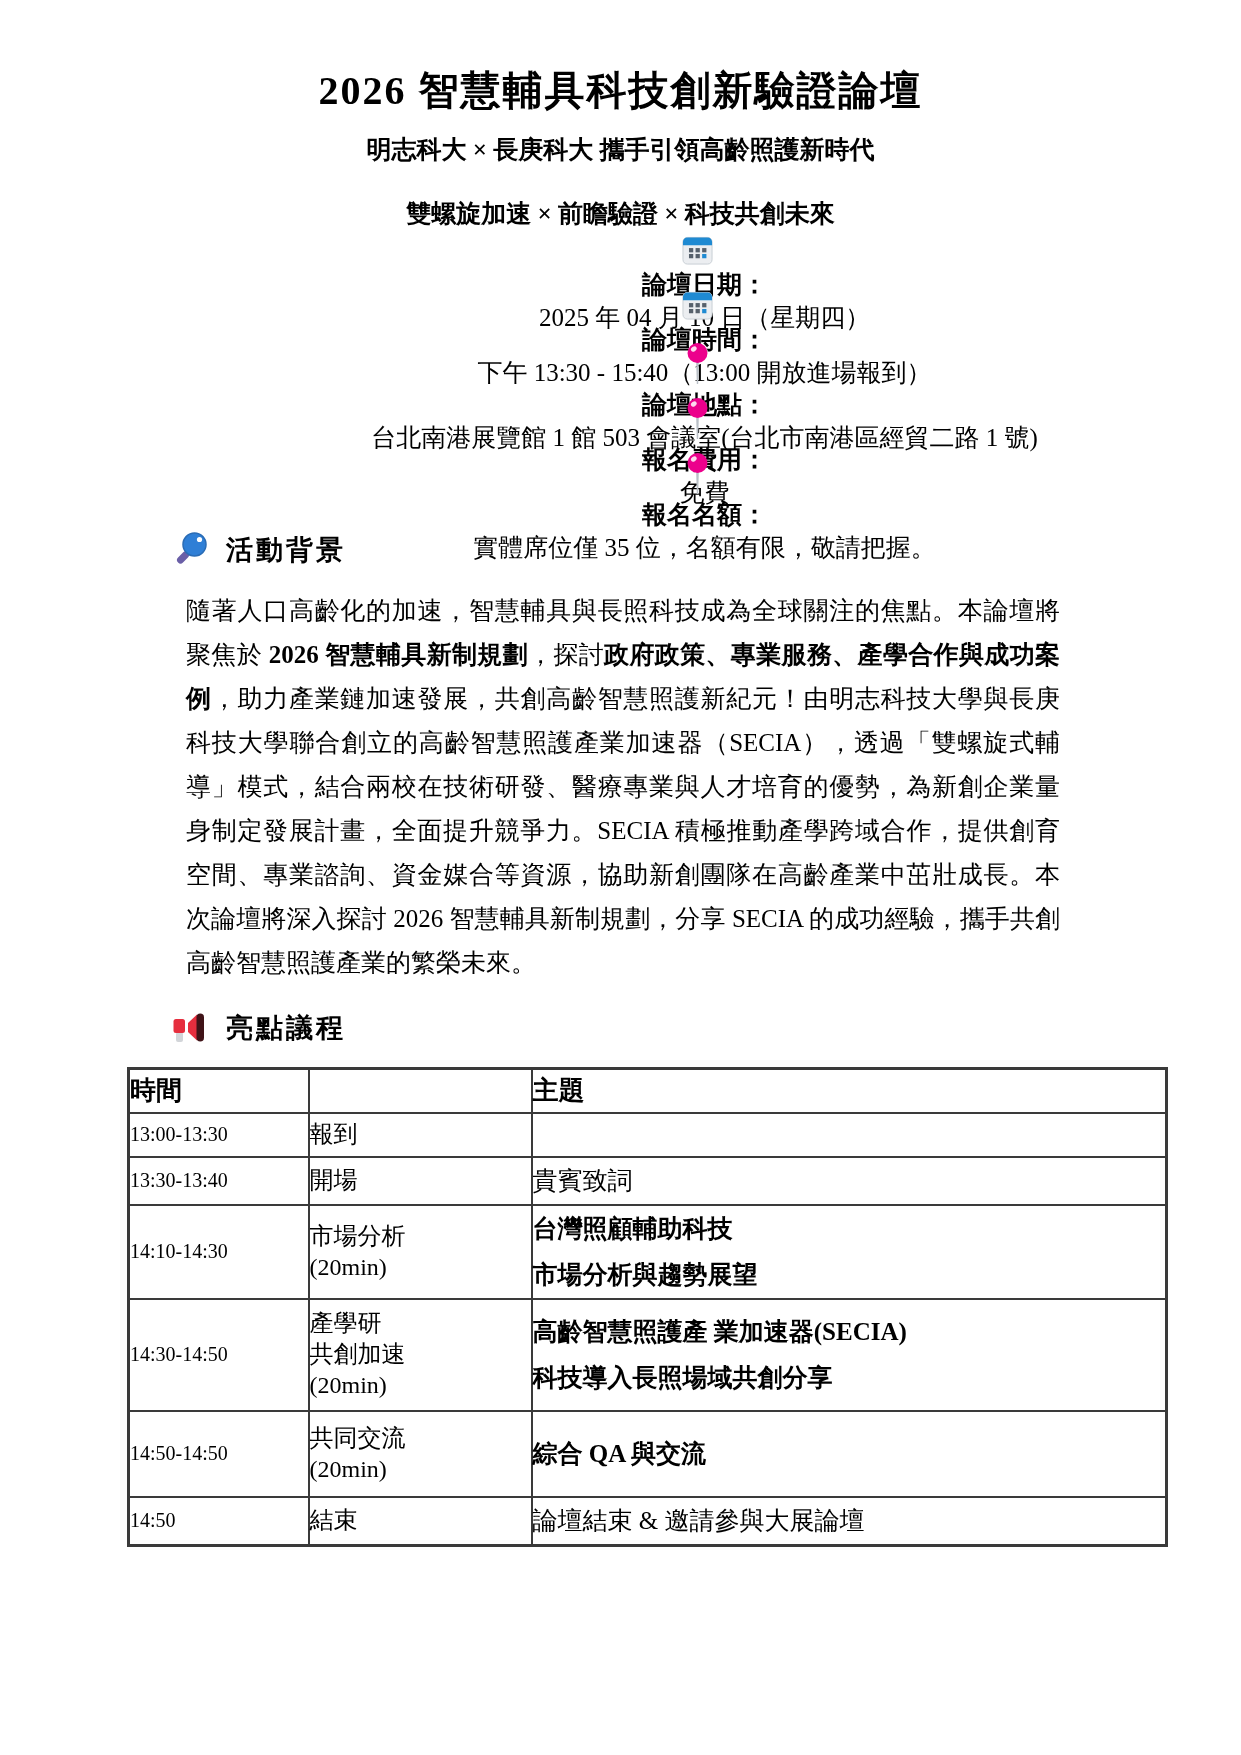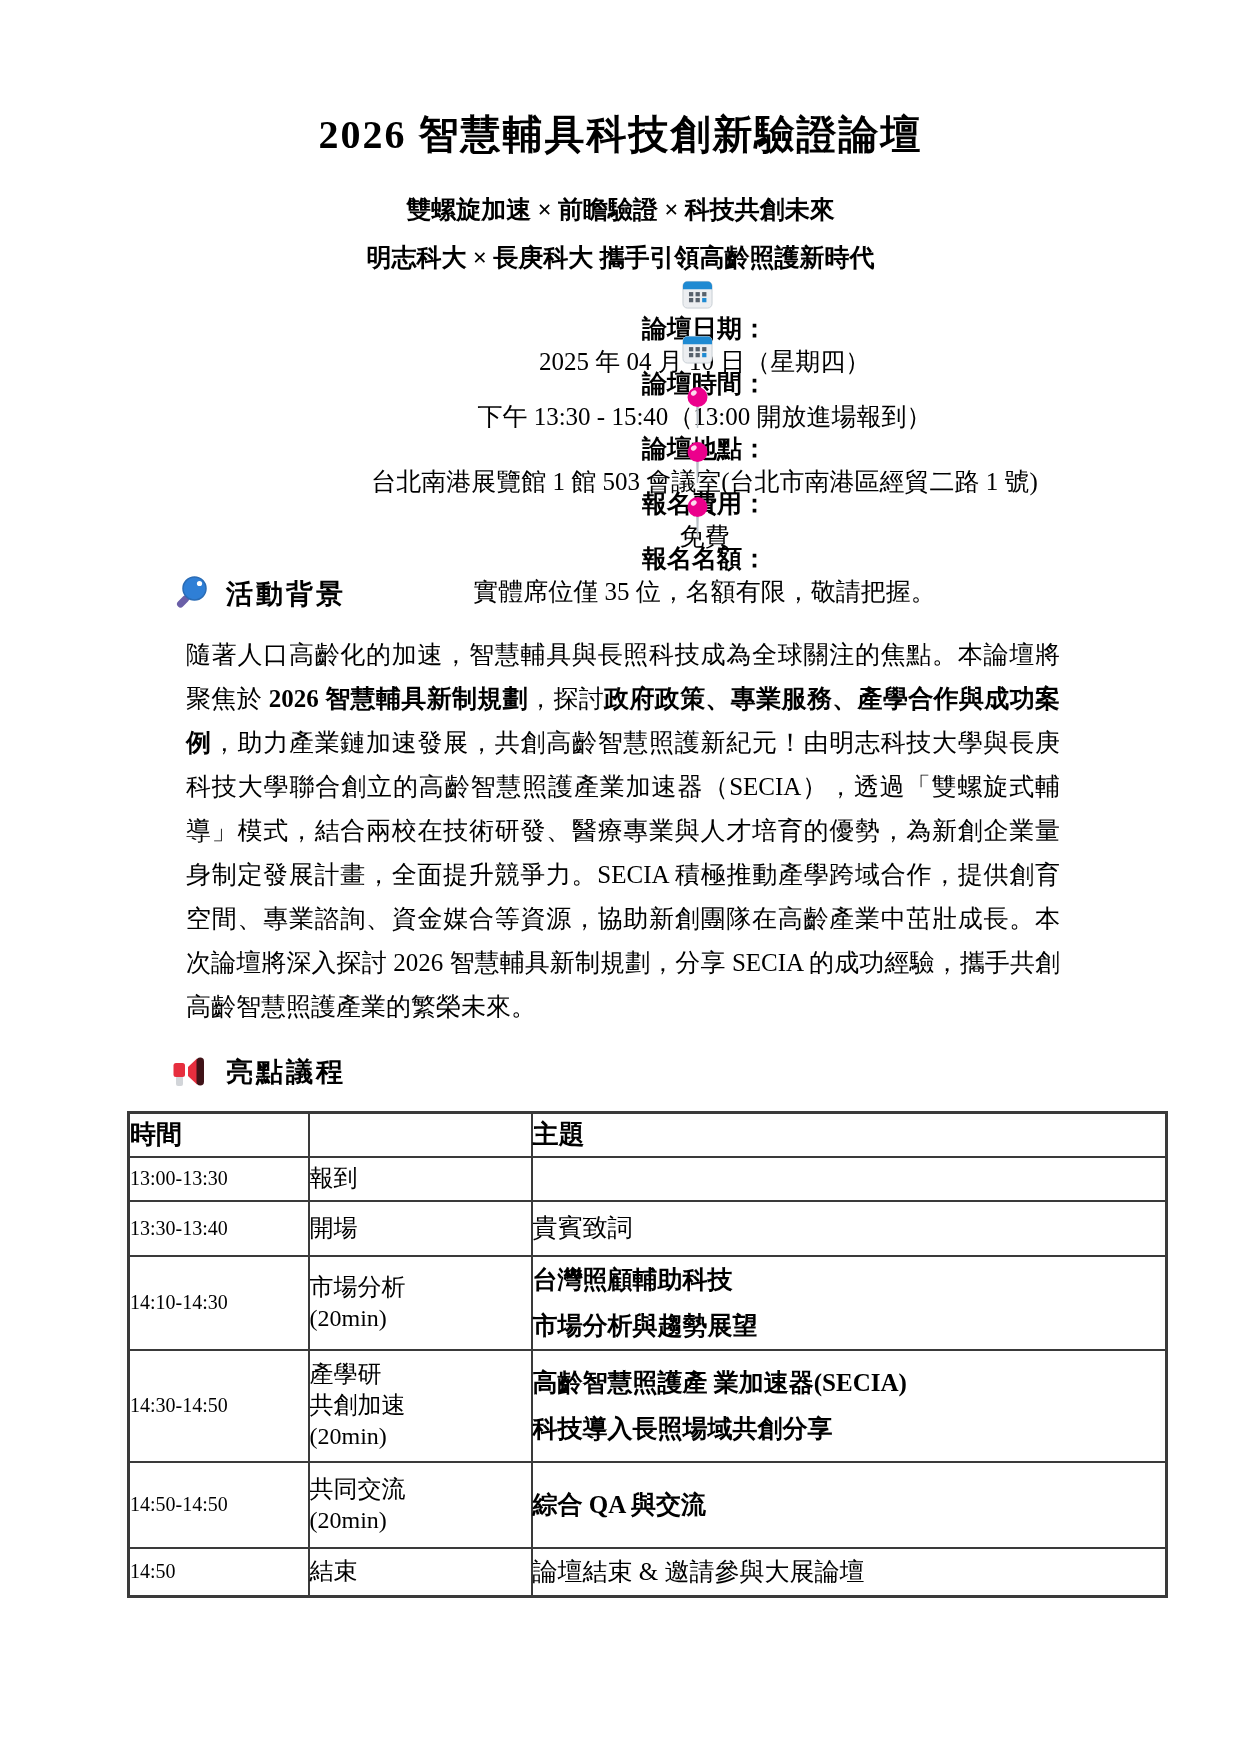--- a/index.html
+++ b/index.html
@@ -4,21 +4,21 @@
 <style>
   html,body{margin:0;padding:0;background:#ffffff;}
   .page{
     position:relative;
     width:1241px;height:1755px;
     background:#ffffff;color:#000;
     font-family:"Liberation Serif","DejaVu Serif",serif;
     overflow:hidden;
   }
   .title{
-    padding-top:108px;
+    padding-top:64px;
     text-align:center;
     font-size:40px;font-weight:bold;
     line-height:54px;letter-spacing:2px;
   }
   .subtitle{
     text-align:center;font-weight:bold;font-size:25px;line-height:32px;
   }
   .subtitle.s1{margin-top:32px;}
   .subtitle.s2{margin-top:16px;}
   .details{margin:2px 0 0 168px;}
@@ -72,22 +72,22 @@
     font-size:26px;letter-spacing:1px;
   }
 </style>
 </head>
 <body>
 
 <div class="page">
 
   <div class="title">2026 智慧輔具科技創新驗證論壇</div>
 
+  <div class="subtitle s2">明志科大 × 長庚科大 攜手引領高齡照護新時代</div>
   <div class="subtitle s1">雙螺旋加速 × 前瞻驗證 × 科技共創未來</div>
-  <div class="subtitle s2">明志科大 × 長庚科大 攜手引領高齡照護新時代</div>
 
   <div class="details">
 
     <div class="detail-row">
       <span class="detail-icon">
         <svg width="31" height="31" viewBox="0 0 32 32">
           <rect x="1" y="2.5" width="30" height="27.5" rx="4.5" fill="#eceef1" stroke="#c7cdd4" stroke-width="1"></rect>
           <path d="M5.5 2.5 h21 a4.5 4.5 0 0 1 4.5 4.5 v3.5 h-30 v-3.5 a4.5 4.5 0 0 1 4.5-4.5 z" fill="#1f8ad2"></path>
           <rect x="7.2" y="13.5" width="4.4" height="4.4" fill="#57616c"></rect>
           <rect x="14.0" y="13.5" width="4.4" height="4.4" fill="#57616c"></rect>
@@ -191,21 +191,21 @@
         <tr class="hrow">
       <th class="th-cell">時間</th>
       <th class="th-cell"></th>
       <th class="th-cell">主題</th>
     </tr>
     <tr style="height:44px;">
       <td class="time">13:00-13:30</td>
       <td class="stage">報到</td>
       <td class="topic"></td>
     </tr>
-    <tr style="height:55px;">
+    <tr style="height:48px;">
       <td class="time">13:30-13:40</td>
       <td class="stage">開場</td>
       <td class="topic">貴賓致詞</td>
     </tr>
     <tr style="height:86px;">
       <td class="time">14:10-14:30</td>
       <td class="stage">
         <div>市場分析</div>
         <div>(20min)</div>
       </td>

